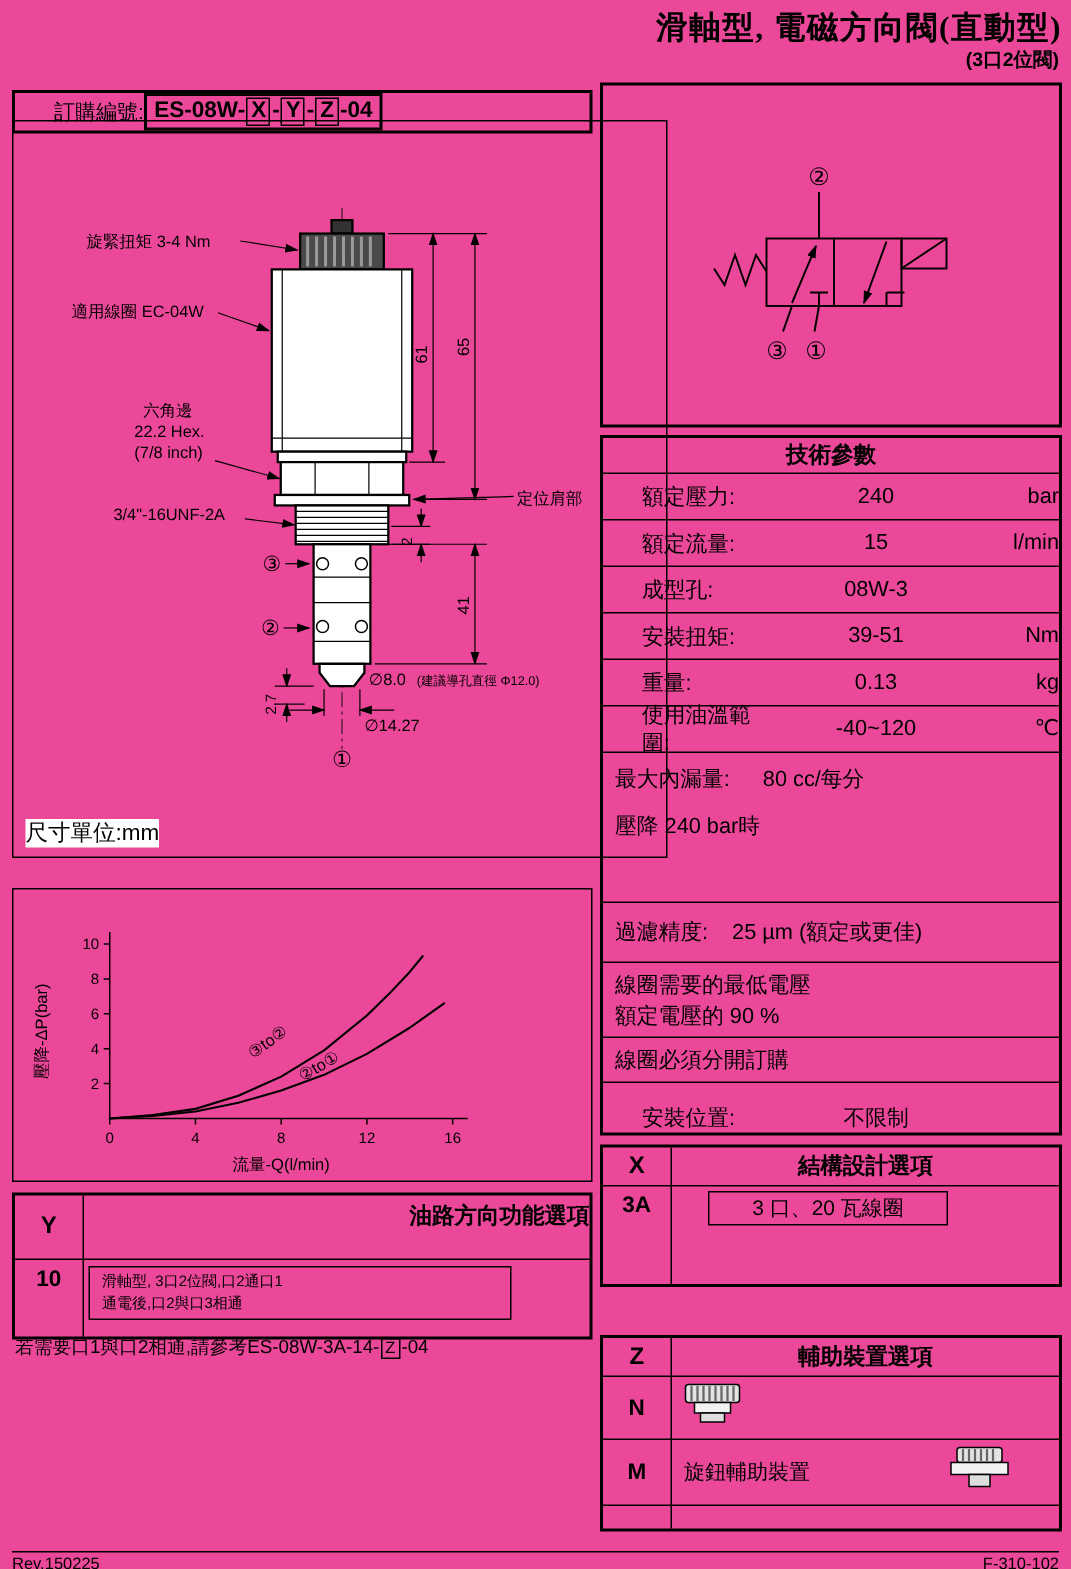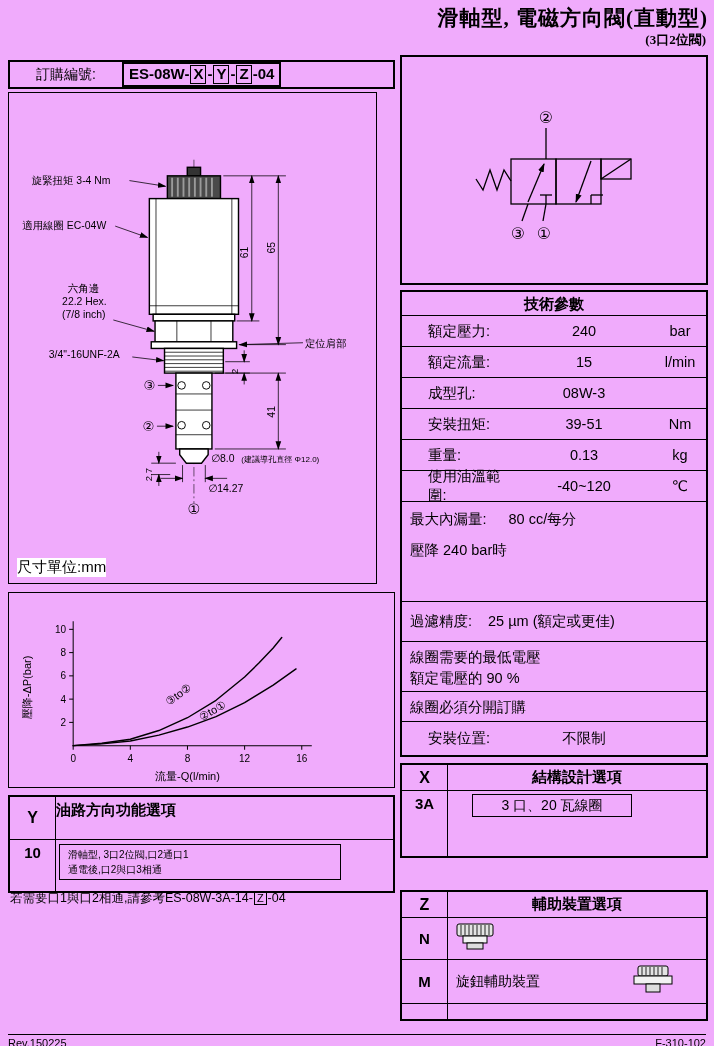--- a/index.html
+++ b/index.html
@@ -1,75 +1,75 @@
 <!DOCTYPE html>
 <html><head>
 <meta charset="utf-8">
 <style>
   *{margin:0;padding:0;box-sizing:border-box}
   html,body{background:#fff}
-  .page{position:relative;width:714px;height:1046px;background:#f0abfc;color:#000;
+  .page{position:relative;width:714px;height:1046px;background:#ec4899;color:#000;
         font-family:"Liberation Sans","DejaVu Sans",sans-serif;overflow:hidden}
   .abs{position:absolute}
 
   .page-title{position:absolute;top:4px;right:6px;font-size:21px;font-weight:bold;
               font-family:"Liberation Serif","DejaVu Serif",serif;letter-spacing:1px}
   .page-subtitle{position:absolute;top:31px;right:8px;font-size:13px;font-weight:bold;
-              font-family:Liberation Serif, serif}
+              font-family:Liberation Sans, sans-serif}
 
   .order-box{left:8px;top:60px;width:387px;height:29px;border:2px solid #000;
              display:flex;align-items:center}
   .order-label{margin-left:26px;font-size:14px}
-  .order-code{margin-left:26px;font-weight:bold;font-size:15px;border:2px solid #000;
+  .order-code{font-weight:bold;font-size:15px;border:2px solid #000;
               padding:1px 5px;display:inline-flex;align-items:center;line-height:1.1}
   .lbox{border:1px solid #000;padding:0 2px;margin:0 1px;display:inline-block}
   .lbox.small{font-size:11px;padding:0 2px}
 
-  .draw-box{left:8px;top:92px;width:369px;height:492px;border:1.5px solid #000}
+  .draw-box{left:8px;top:80px;width:437px;height:492px;border:1.5px solid #000}
   .draw-box svg{position:absolute;left:0;top:0;width:100%;height:100%}
   .unit-note{position:absolute;left:8px;bottom:6px;font-size:15px;background:#fff}
 
   .chart-box{left:8px;top:592px;width:387px;height:196px;border:1.5px solid #000}
   .chart-box svg{width:100%;height:100%}
 
   .sym-box{left:400px;top:55px;width:308px;height:230px;border:2px solid #000}
   .sym-box svg{width:100%;height:100%}
 
   .tech-box{left:400px;top:290px;width:308px;height:467px;border:2px solid #000;font-size:14.5px}
   .tech-title{height:24px;line-height:24px;text-align:center;font-weight:bold;font-size:15px;
               border-bottom:1.5px solid #000}
   .trow{display:flex;align-items:center;height:31px;border-bottom:1px solid #000}
   .tl{width:112px;padding-left:26px}
   .tv{flex:1;text-align:center}
-  .tu{width:52px;text-align:center}
+  .tu{width:52px;text-align:right}
   .leak-block{height:100px;border-bottom:1px solid #000;padding:8px 8px 12px 8px}
   .leak-line1{display:flex}
   .leak-val{margin-left:22px}
   .leak-line2{margin-top:12px}
   .filter-row{height:40px;border-bottom:1px solid #000;display:flex;align-items:center;padding-left:8px}
   .filter-val{margin-left:16px}
   .minvolt{height:50px;border-bottom:1px solid #000;padding:5px 8px;line-height:1.45}
   .sep-row{height:30px;line-height:30px;border-bottom:1px solid #000;padding-left:8px}
-  .mount-row{height:33px;display:flex;align-items:center}
+  .mount-row{height:33px;display:flex;align-items:flex-end}
 
   .opt-table{border:2px solid #000;display:grid;grid-template-columns:46px 1fr}
   .x-box{left:400px;top:763px;width:308px;height:95px;grid-template-rows:26px 1fr}
   .z-box{left:400px;top:890px;width:308px;height:131px;grid-template-rows:26px 42px 44px 1fr}
   .y-box{left:8px;top:795px;width:387px;height:98px;grid-template-rows:43px 1fr}
   .codecell{border-right:1.5px solid #000;display:flex;align-items:center;justify-content:center;
             font-weight:bold;font-size:16px}
   .codecell.topalign{align-items:flex-start;padding-top:4px;font-size:15px}
   .headcell{font-weight:bold;font-size:15px;display:flex;align-items:center;justify-content:center}
   .bb15{border-bottom:1.5px solid #000}
   .bb1{border-bottom:1px solid #000}
   .xdescbox{border:1px solid #000;width:160px;margin:3px 0 0 24px;text-align:center;
             font-size:14px;line-height:1.35;padding:1px 0}
   .ydescbox{border:1px solid #000;width:282px;margin:4px 0 0 3px;font-size:10px;
             line-height:1.5;padding:2px 8px}
-  .yheadcell{font-weight:bold;font-size:15px;text-align:left;padding-top:4px}
+  .yheadcell{font-weight:bold;font-size:15px;text-align:right;padding-top:4px}
   .zrow{display:flex;align-items:center}
   .zlabel{padding-left:8px;font-size:14px;flex:1}
   .zicon{margin-right:26px}
 
   .note{left:10px;top:890px;width:386px;font-size:12.5px}
 
   .footer{left:8px;top:1034px;width:698px;border-top:1.5px solid #000;display:flex;
           justify-content:space-between;font-size:11px;padding-top:2px}
 
   svg text{font-family:"Liberation Sans","DejaVu Sans",sans-serif}

